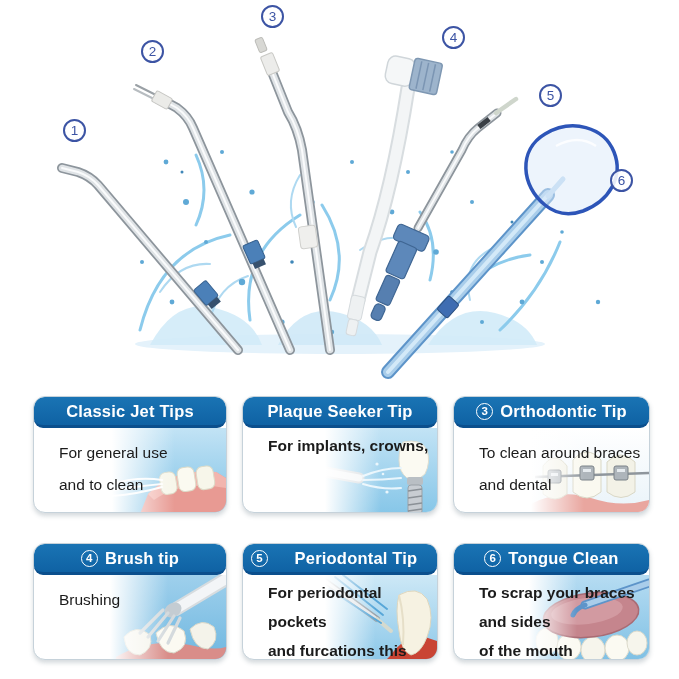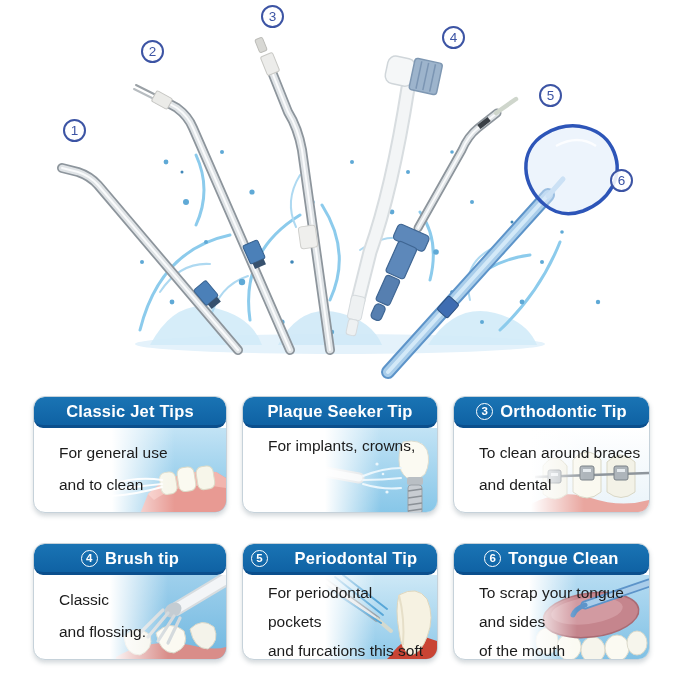--- a/index.html
+++ b/index.html
@@ -25,21 +25,21 @@
                border-radius:10px 10px 9px 9px;display:flex;align-items:center;justify-content:center;gap:7px;
                color:#fff;font-weight:bold;font-size:16.5px;letter-spacing:.2px;}
   .num{width:17px;height:17px;border:1.6px solid #fff;border-radius:50%;box-sizing:border-box;
        display:flex;align-items:center;justify-content:center;font-size:11.5px;font-weight:bold;flex:0 0 auto;}
   .num:empty{display:none;}
   .num-left .card-header{justify-content:flex-start;padding-left:8px;}
   .num-left .card-title{margin:12px auto;}
   .card-body{position:relative;height:86px;padding-left:17px;}
   .illus{position:absolute;right:0;top:0;}
   .lines{position:relative;z-index:2;padding:9px 0 0 8px;font-size:15.5px;color:#1b1b1b;line-height:32px;}
-  .lines-3{padding-top:3px;line-height:29px;}
+  .lines-3{padding-top:3px;line-height:29px;font-weight:bold;}
   .line:empty{display:none;}
 </style>
 </head>
 <body>
 
 <div class="page">
 
   <div class="hero">
     <svg width="679" height="382" viewBox="0 0 679 382">
 
@@ -351,22 +351,21 @@
           <ellipse cx="63" cy="35" rx="9" ry="7" fill="#c4ccd2" transform="rotate(-30 63 35)"></ellipse>
           <g stroke="#d4dadd" stroke-width="3.2" stroke-linecap="round">
             <line x1="58" y1="38" x2="38" y2="62"></line>
               <line x1="64" y1="41" x2="48" y2="66"></line>
             <line x1="70" y1="43" x2="58" y2="68"></line>
               <line x1="53" y1="35" x2="30" y2="58"></line>
           </g>
           <rect width="116" height="86" fill="url(#i4fade)"></rect>
         </svg>
         <div class="lines">
-          <div class="line">Classic</div>
-          <div class="line">and flossing.</div>
+          <div class="line">Brushing</div>
         </div>
       </div>
     </div>
 
     <div class="card num-left">
       <div class="card-header">
         <span class="num">5</span>
         <span class="card-title">Periodontal Tip</span>
       </div>
       <div class="card-body">
@@ -431,21 +430,21 @@
             <ellipse cx="108" cy="68" rx="10" ry="12" fill="#f6f5ec" stroke="#dcdacb" stroke-width="1"></ellipse>
           </g>
           <ellipse cx="62" cy="40" rx="48" ry="22" fill="#c5858d" stroke="#a96b74" stroke-width="1.5" transform="rotate(-7 62 40)"></ellipse>
           <ellipse cx="58" cy="36" rx="36" ry="13" fill="#d29aa1" transform="rotate(-7 58 36)"></ellipse>
           <path d="M120,8 L56,30" stroke="#5d94c9" stroke-width="9" stroke-linecap="round"></path>
           <path d="M120,8 L56,30" stroke="#a9cdea" stroke-width="5.5" stroke-linecap="round"></path>
           <path d="M56,30 Q46,34 44,40" fill="none" stroke="#5d94c9" stroke-width="5" stroke-linecap="round"></path>
           <rect width="120" height="86" fill="url(#i6fade)"></rect>
         </svg>
         <div class="lines lines-3">
-          <div class="line">To scrap your tongue</div>
+          <div class="line">To scrap your braces</div>
           <div class="line">and sides</div>
           <div class="line">of the mouth</div>
         </div>
       </div>
     </div>
 
   </div>
 </div>
 
 </body></html>

